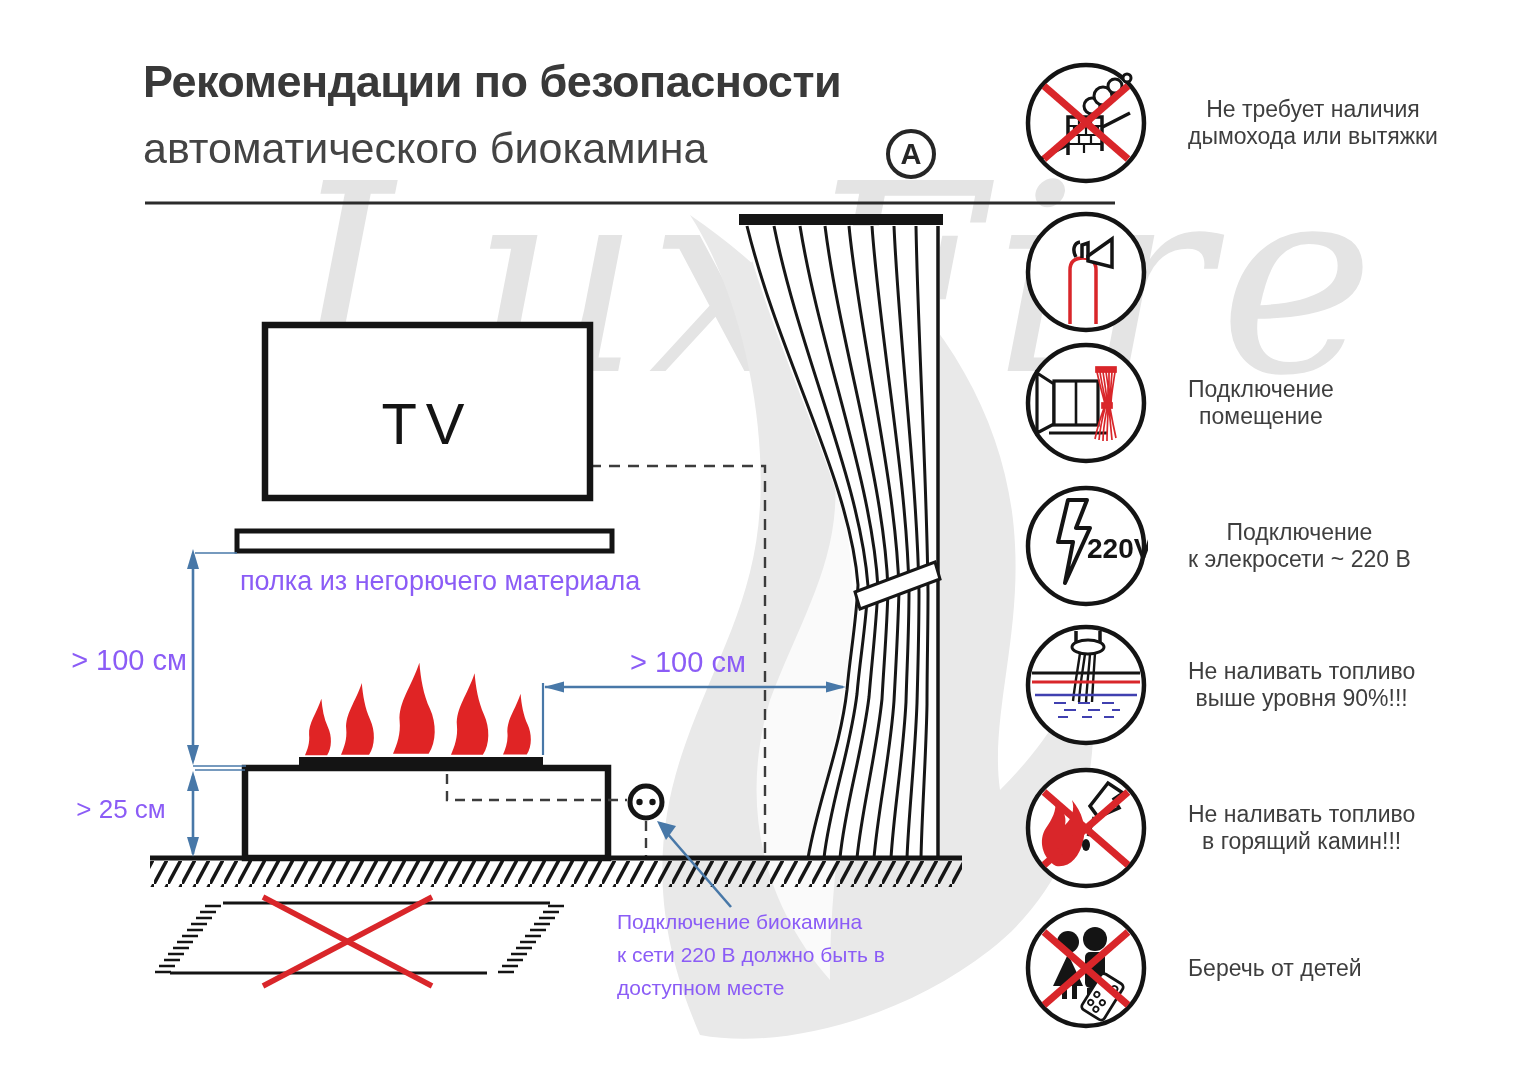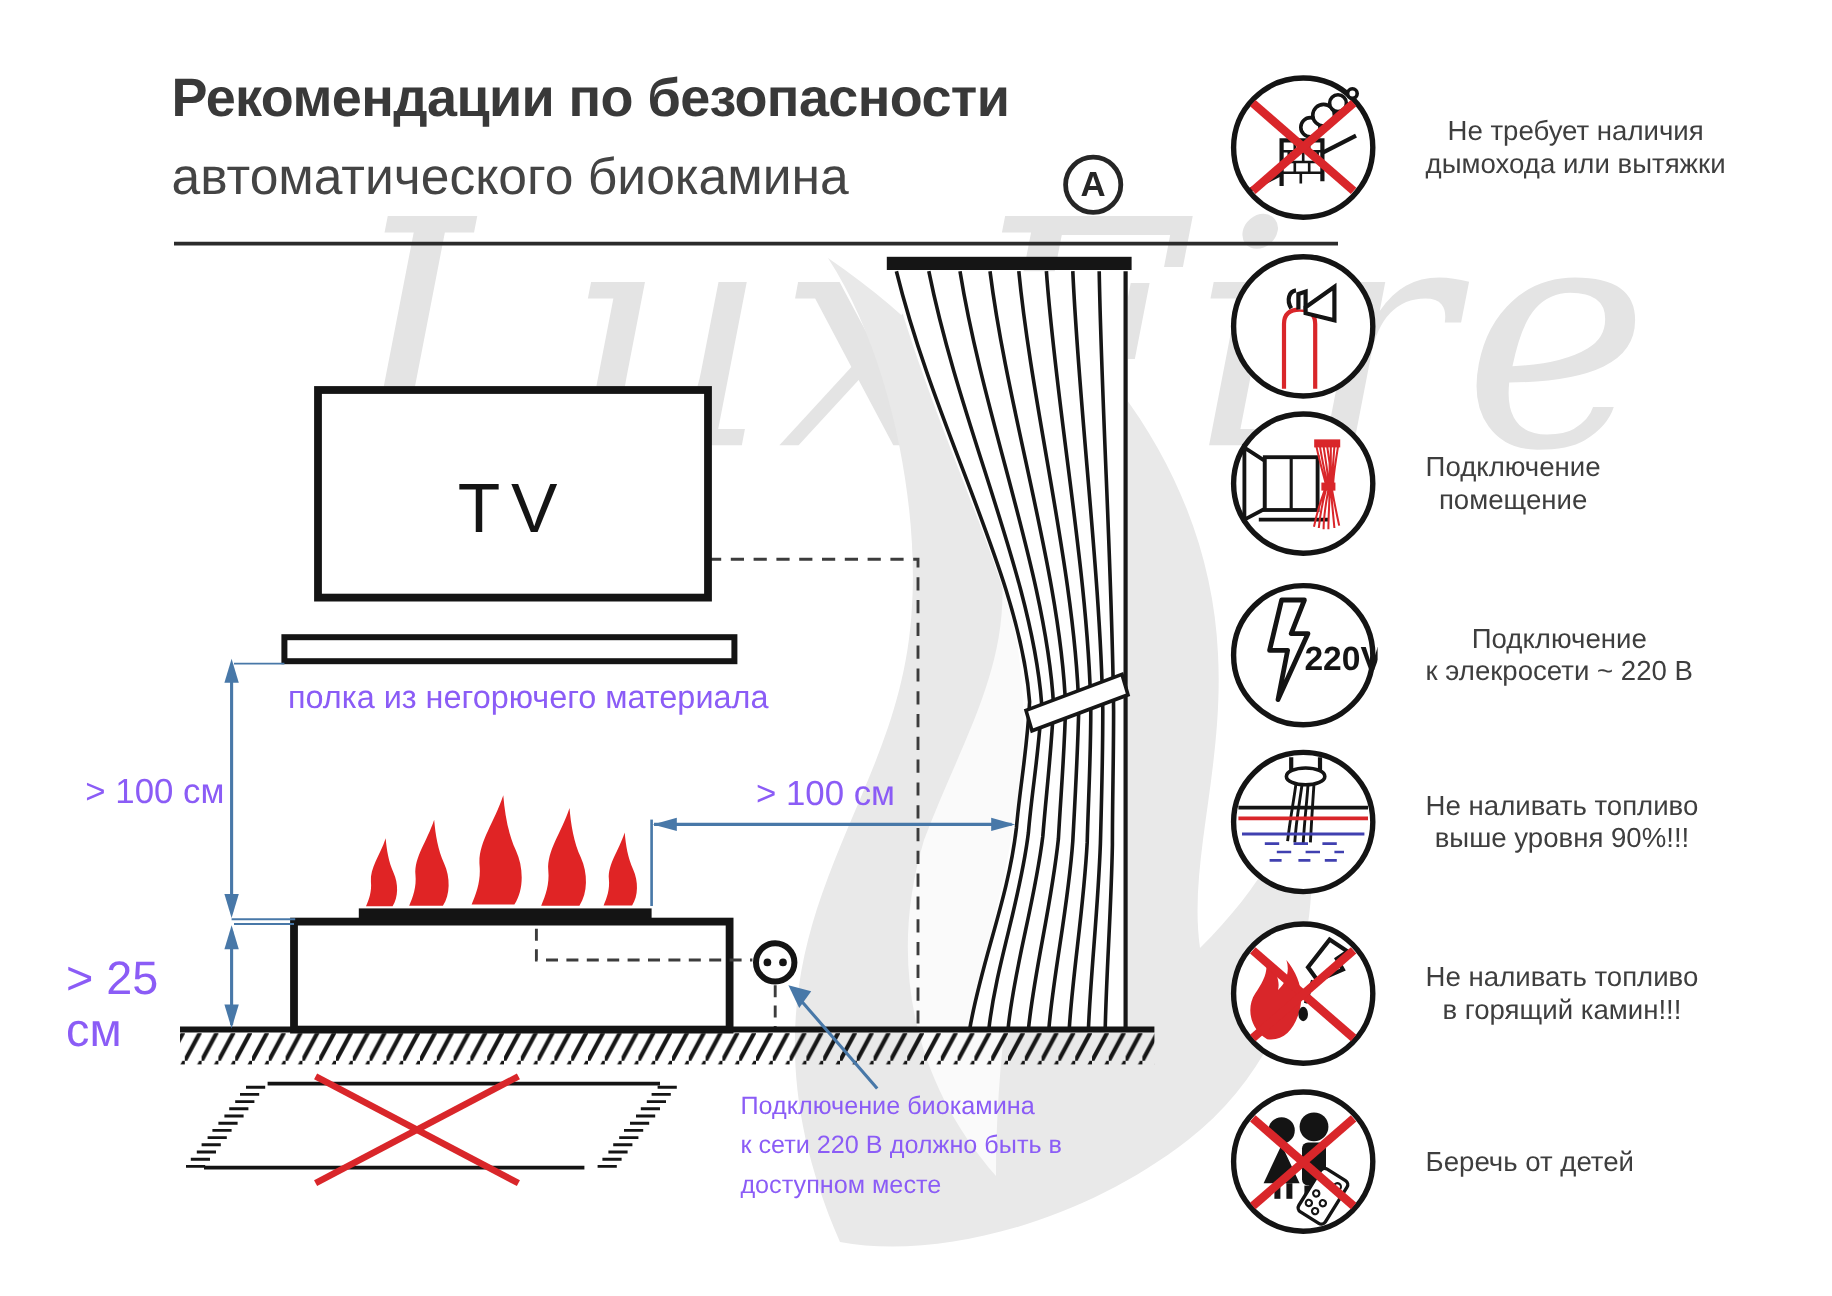--- a/index.html
+++ b/index.html
@@ -12,21 +12,21 @@
   .layer{left:0;top:0;width:1527px;height:1080px;z-index:2;}
   .title1{left:143px;top:56px;font-size:45px;font-weight:600;color:#393939;letter-spacing:-0.5px;}
   .title2{left:143px;top:124px;font-size:43px;font-weight:400;color:#444;}
   .badge{left:886px;top:129px;width:42px;height:42px;border:4px solid #262626;border-radius:50%;
          display:flex;align-items:center;justify-content:center;font-size:29px;font-weight:800;color:#262626;}
   .tvlabel{left:265px;top:337px;width:325px;height:173px;display:flex;align-items:center;justify-content:center;
            font-size:58px;font-weight:400;letter-spacing:9px;color:#141414;z-index:3;}
   .blue{color:#8b5cf6;}
   .shelf-cap{left:240px;top:566px;font-size:27px;z-index:3;}
   .dimv1{left:55px;top:644px;width:132px;font-size:29px;text-align:right;z-index:3;}
-  .dimv2{left:55px;top:794px;width:132px;font-size:39px;text-align:left;z-index:3;}
+  .dimv2{left:55px;top:794px;width:132px;font-size:26px;text-align:center;z-index:3;}
   .dimh{left:630px;top:646px;font-size:29px;z-index:3;}
   .outlet-cap{left:617px;top:905px;font-size:21px;line-height:33px;z-index:3;}
   .rules{left:1024px;top:0;z-index:3;}
   .rule-row{position:absolute;left:0;width:480px;height:124px;display:flex;align-items:center;}
   .rule-text{margin-left:40px;font-size:23px;line-height:27px;color:#3e3e3e;text-align:center;}
   .ricon{flex:0 0 124px;}
 </style>
 </head>
 <body>
 

